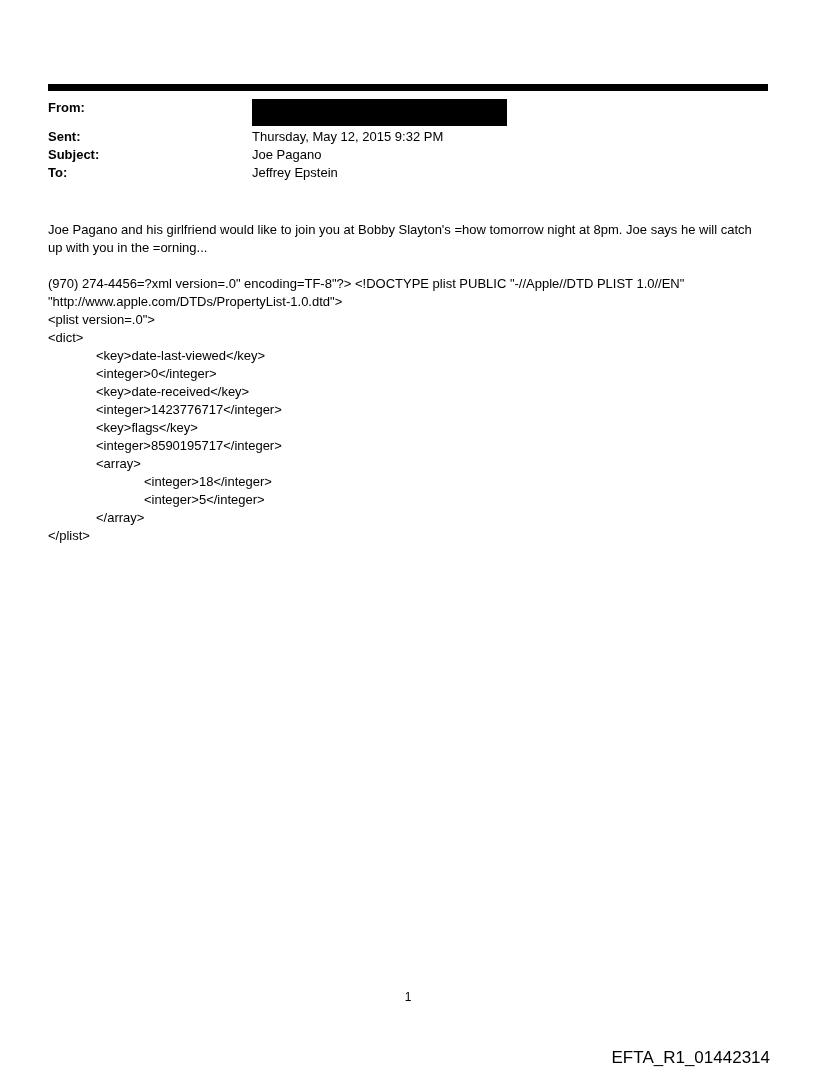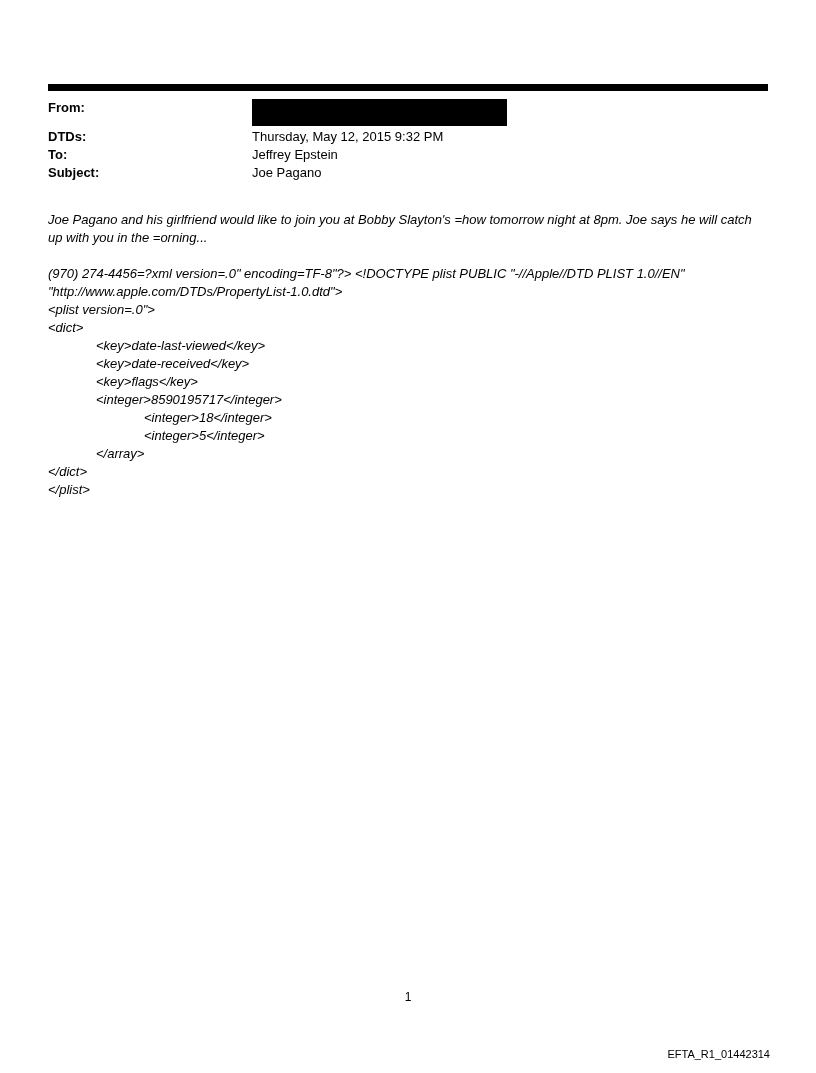--- a/index.html
+++ b/index.html
@@ -42,87 +42,88 @@
   .hdr-value { flex: 1; }
   .redaction {
     display: inline-block;
     width: 255px;
     height: 27px;
     background: #000000;
   }
   .body-block {
     position: absolute;
     left: 48px;
-    top: 211px;
+    top: 221px;
     width: 706px;
     line-height: 18px;
-    font-style: italic;
   }
   .para1 { margin-bottom: 18px; }
   .para2 { margin-bottom: 0; }
   .plist-line { white-space: pre; }
   .indent-0 { padding-left: 0; }
   .indent-1 { padding-left: 48px; }
   .indent-2 { padding-left: 96px; }
   .page-number {
     position: absolute;
     left: 0;
     top: 990px;
     width: 816px;
     text-align: center;
     font-size: 12px;
   }
   .bates-number {
     position: absolute;
     right: 46px;
     top: 1048px;
-    font-size: 11px;
+    font-size: 17px;
     text-align: right;
   }
 </style>
 </head>
 <body>
 
 <div class="page">
 
   <div class="topbar"></div>
 
   <div class="header">
     <div class="hdr-row from-row">
       <span class="hdr-label">From:</span>
       <span class="redaction"></span>
     </div>
     <div class="hdr-row">
-      <span class="hdr-label">DTDs:</span>
+      <span class="hdr-label">Sent:</span>
       <span class="hdr-value">Thursday, May 12, 2015 9:32 PM</span>
+    </div>
+    <div class="hdr-row">
+      <span class="hdr-label">Subject:</span>
+      <span class="hdr-value">Joe Pagano</span>
     </div>
     <div class="hdr-row">
       <span class="hdr-label">To:</span>
       <span class="hdr-value">Jeffrey Epstein</span>
-    </div>
-    <div class="hdr-row">
-      <span class="hdr-label">Subject:</span>
-      <span class="hdr-value">Joe Pagano</span>
     </div>
   </div>
 
   <div class="body-block">
     <div class="para1">Joe Pagano and his girlfriend would like to join you at Bobby Slayton's =how tomorrow night at 8pm.  Joe says he will catch up with you in the =orning...</div>
     <div class="para2">(970) 274-4456=?xml version=.0" encoding=TF-8"?&gt; &lt;!DOCTYPE plist PUBLIC "-//Apple//DTD PLIST 1.0//EN" "http://www.apple.com/DTDs/PropertyList-1.0.dtd"&gt;</div>
     <div>
         <div class="plist-line indent-0">&lt;plist version=.0"&gt;</div>
         <div class="plist-line indent-0">&lt;dict&gt;</div>
         <div class="plist-line indent-1">&lt;key&gt;date-last-viewed&lt;/key&gt;</div>
+        <div class="plist-line indent-1">&lt;integer&gt;0&lt;/integer&gt;</div>
         <div class="plist-line indent-1">&lt;key&gt;date-received&lt;/key&gt;</div>
+        <div class="plist-line indent-1">&lt;integer&gt;1423776717&lt;/integer&gt;</div>
         <div class="plist-line indent-1">&lt;key&gt;flags&lt;/key&gt;</div>
         <div class="plist-line indent-1">&lt;integer&gt;8590195717&lt;/integer&gt;</div>
+        <div class="plist-line indent-1">&lt;array&gt;</div>
         <div class="plist-line indent-2">&lt;integer&gt;18&lt;/integer&gt;</div>
         <div class="plist-line indent-2">&lt;integer&gt;5&lt;/integer&gt;</div>
         <div class="plist-line indent-1">&lt;/array&gt;</div>
-        <div class="plist-line indent-0">&lt;/dict&gt;</div>
         <div class="plist-line indent-0">&lt;/plist&gt;</div>
       </div>
   </div>
 
   <div class="page-number">1</div>
 
   <div class="bates-number">EFTA_R1_01442314</div>
 
 </div>
 

